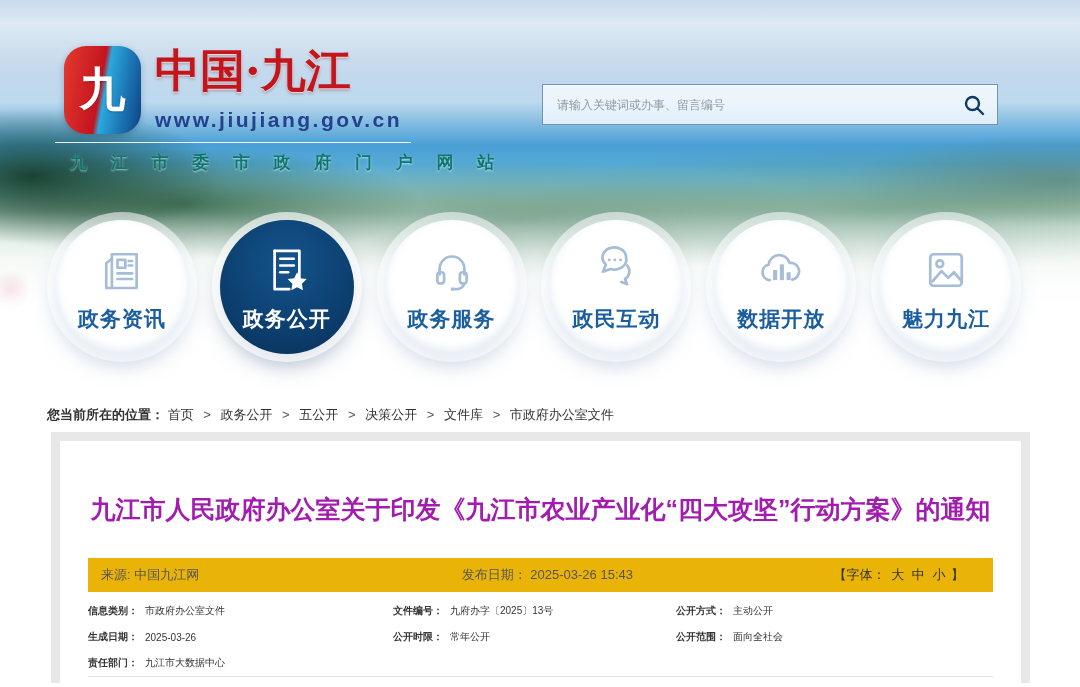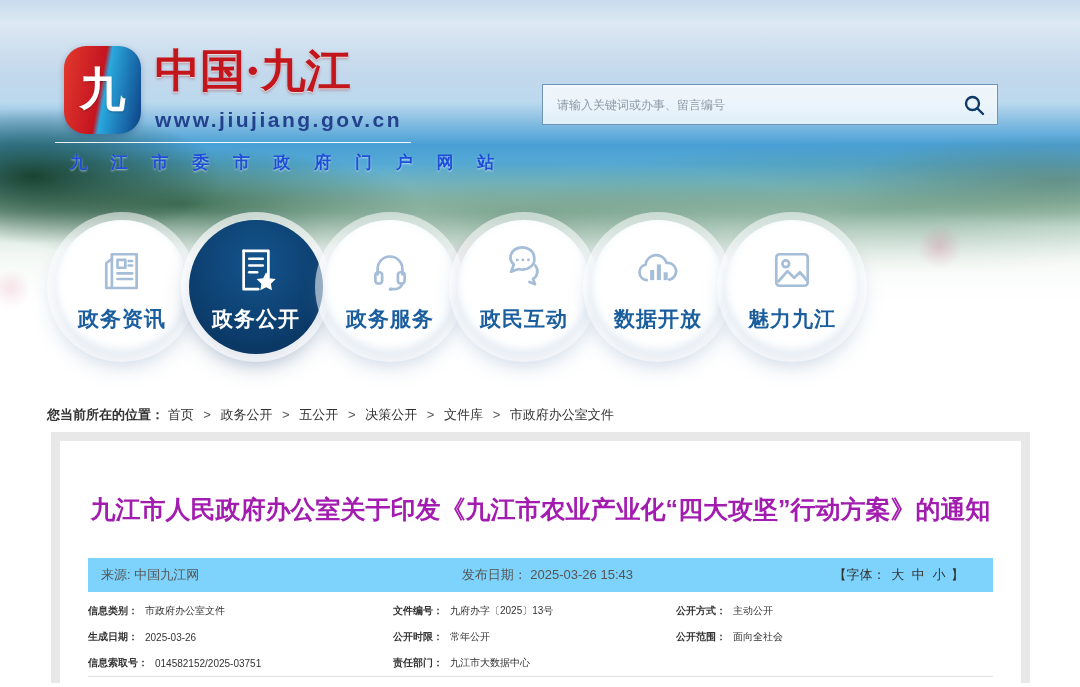--- a/index.html
+++ b/index.html
@@ -33,33 +33,33 @@
   .logo-icon span { position:absolute; inset:0; display:flex; align-items:center; justify-content:center;
     color:#fff; font-family:"DejaVu Serif","Liberation Serif",serif; font-weight:bold; font-size:46px;
     text-shadow:0 1px 2px rgba(0,0,0,.25); }
   .logo-texts { margin-left:14px; }
   .site-name { font-family:"DejaVu Serif","Liberation Serif",serif; font-weight:bold; font-size:45px;
     line-height:1.1; color:#c3161c; text-shadow:0 1px 1px rgba(255,255,255,.7), 0 2px 3px rgba(120,0,0,.35); }
   .site-url { margin-top:12px; font-weight:bold; font-size:21px; letter-spacing:2.5px; color:#23418d; }
   .header-divider { position:absolute; left:55px; top:142px; width:356px; height:1px;
     background:rgba(255,255,255,.9); }
   .tagline { position:absolute; left:70px; top:151px; font-weight:bold; font-size:17px;
-    letter-spacing:9.5px; color:#1d4ed8; text-shadow:0 1px 2px rgba(255,255,255,.6); }
+    letter-spacing:9.5px; color:#0f766e; text-shadow:0 1px 2px rgba(255,255,255,.6); }
 
   .search { position:absolute; left:542px; top:84px; width:456px; height:41px;
     background:rgba(250,253,255,.78); border:1px solid #6f93b8; display:flex; align-items:center;
     box-shadow:inset 0 1px 3px rgba(255,255,255,.6); }
   .search-input { flex:1; height:100%; border:none; outline:none; background:transparent;
     padding:0 14px; font-size:12px; color:#6d28d9; font-family:inherit; }
   .search-input::placeholder { color:#8f9aa6; }
   .search-btn { width:46px; height:100%; border:none; background:transparent; cursor:pointer;
     display:flex; align-items:center; justify-content:center; }
 
-  .nav { position:absolute; left:0; right:0; top:220px; display:flex;
-    padding:0 55px; }
+  .nav { position:absolute; left:0; right:12px; top:220px; display:flex;
+    justify-content:space-between; padding:0 55px; }
   .circle { width:134px; height:134px; border-radius:50%; background:#fff; cursor:pointer;
     display:flex; flex-direction:column; align-items:center; justify-content:center;
     box-shadow:0 0 0 8px rgba(255,255,255,.55), 0 10px 22px rgba(110,145,185,.4),
       inset 0 -4px 10px rgba(160,190,220,.3); }
   .circle .cicon { color:#a6bdd8; height:56px; display:flex; align-items:flex-end; justify-content:center; }
   .circle .clabel { margin-top:8px; font-size:21px; font-weight:bold; color:#1b5e9e; letter-spacing:1px; }
   .circle.active { background:radial-gradient(circle at 50% 32%, #14548c 0%, #0c3e6e 62%, #092f56 100%);
     box-shadow:0 0 0 8px rgba(255,255,255,.65), 0 10px 22px rgba(80,110,150,.5); }
   .circle.active .cicon { color:#fff; }
   .circle.active .clabel { color:#fff; }
@@ -68,21 +68,21 @@
   .breadcrumb { padding:14px 0 0 47px; height:40px; font-size:13px; color:#333; }
   .bc-label { font-weight:bold; }
   .breadcrumb a { color:#333; text-decoration:none; cursor:pointer; }
   .breadcrumb .sep { margin:0 6px; color:#555; }
 
   
   .article { margin-left:51px; width:979px; min-height:251px; background:#fff;
     border:9px solid #e8e8e8; border-bottom:none; }
   .title { margin:52px 28px 0; text-align:center; font-size:25px; font-weight:bold;
     color:#a21caf; line-height:33px; }
-  .srcbar { position:relative; margin:32px 28px 0; height:34px; background:#7dd3fc;
+  .srcbar { position:relative; margin:32px 28px 0; height:34px; background:#eab308;
     display:flex; align-items:center; justify-content:space-between; font-size:13px; color:#555; }
   .src { padding-left:13px; }
   .pub { position:absolute; left:50%; transform:translateX(-46%); white-space:nowrap; }
   .fontctl { padding-right:29px; color:#333; }
   .fontctl a { color:#333; text-decoration:none; cursor:pointer; margin:0 2px; }
 
   .meta { margin:0 28px; padding-top:6px; border-bottom:1px solid #e3e3e3; }
   .mrow { display:flex; height:26px; align-items:center; font-size:10px; color:#333; }
   .mcell { display:flex; align-items:center; white-space:nowrap; overflow:hidden; }
   .mcell.c1 { width:305px; } .mcell.c2 { width:283px; } .mcell.c3 { flex:1; }
@@ -265,24 +265,20 @@
         <div class="mcell c2">
           <span class="ml">公开时限：</span>
           <span class="mv">常年公开</span>
         </div>
         <div class="mcell c3">
           <span class="ml">公开范围：</span>
           <span class="mv">面向全社会</span>
         </div>
       </div>
       <div class="mrow">
-        <div class="mcell c1">
-          <span class="ml">信息索取号：</span>
-          <span class="mv">014582152/2025-03751</span>
-        </div>
         <div class="mcell c2">
           <span class="ml">责任部门：</span>
           <span class="mv">九江市大数据中心</span>
         </div>
         <div class="mcell c3"></div>
       </div>
     </div>
   </div>
 
 </div>

